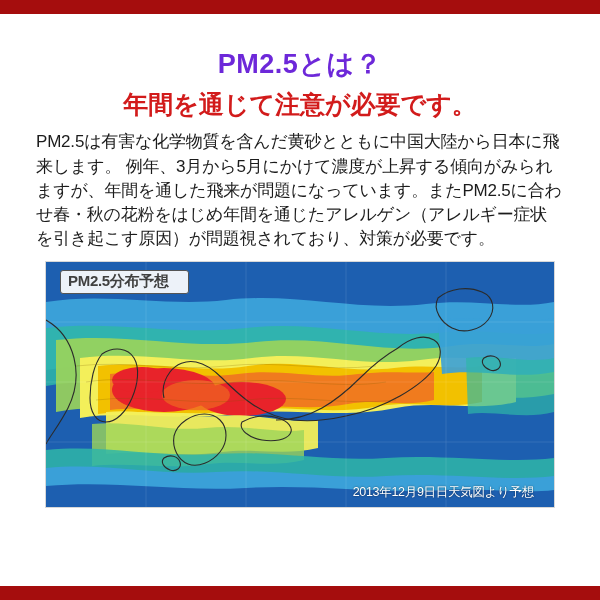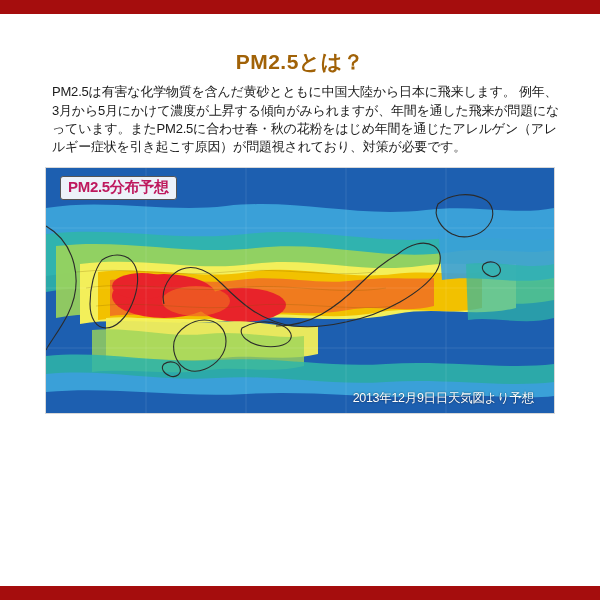--- a/index.html
+++ b/index.html
@@ -28,42 +28,42 @@
     position: absolute;
     left: 0;
     top: 14px;
     width: 600px;
     height: 572px;
     box-sizing: border-box;
     padding: 16px 36px 10px 36px;
   }
   .title {
     text-align: center;
-    font-size: 21px;
+    font-size: 27px;
     font-weight: bold;
-    color: #a16207;
+    color: #6d28d9;
     letter-spacing: 0.5px;
     margin: 6px 0 10px 0;
     line-height: 1.1;
   }
   .subtitle {
     text-align: center;
     font-size: 25px;
     font-weight: bold;
     color: #d21b1b;
     letter-spacing: 0px;
     margin: 4px 0 12px 0;
     line-height: 1.15;
   }
   .body-copy {
-    font-size: 13px;
+    font-size: 17px;
     color: #1b1b1b;
     line-height: 1.42;
     letter-spacing: -0.2px;
-    margin: 0 0 10px 16px;
+    margin: 0 0 10px 0;
     text-align: left;
   }
   .body-copy p {
     margin: 0;
   }
 
   
   .map-wrap {
     position: relative;
     width: 508px;
@@ -76,42 +76,43 @@
   .map-svg { display: block; }
   .map-label {
     position: absolute;
     left: 14px;
     top: 8px;
     background: rgba(255,255,255,0.92);
     border: 1px solid #555;
     border-radius: 3px;
     font-size: 15px;
     font-weight: bold;
-    color: #be185d;
-    padding: 1px 7px 2px 7px;
+    color: #404040;
+    padding: 1px 19px 2px 7px;
     letter-spacing: -0.3px;
   }
   .map-credit {
     position: absolute;
     right: 20px;
     bottom: 6px;
     font-size: 12.5px;
     color: #ffffff;
     letter-spacing: -0.3px;
     text-shadow: 0 0 2px rgba(0,0,0,0.6);
   }
 </style>
 </head>
 <body>
 
 <div class="poster">
   <div class="inner">
 
     <div class="title">PM2.5とは？</div>
 
+    <div class="subtitle">年間を通じて注意が必要です。</div>
 
     <div class="body-copy">
       <p>PM2.5は有害な化学物質を含んだ黄砂とともに中国大陸から日本に飛来します。
 例年、3月から5月にかけて濃度が上昇する傾向がみられますが、年間を通した飛来が問題になっています。またPM2.5に合わせ春・秋の花粉をはじめ年間を通じたアレルゲン（アレルギー症状を引き起こす原因）が問題視されており、対策が必要です。</p>
     </div>
 
     <div class="map-wrap">
       <svg class="map-svg" width="508" height="245" viewBox="0 0 508 245">
         <defs>
           <clipPath id="mapclip">

